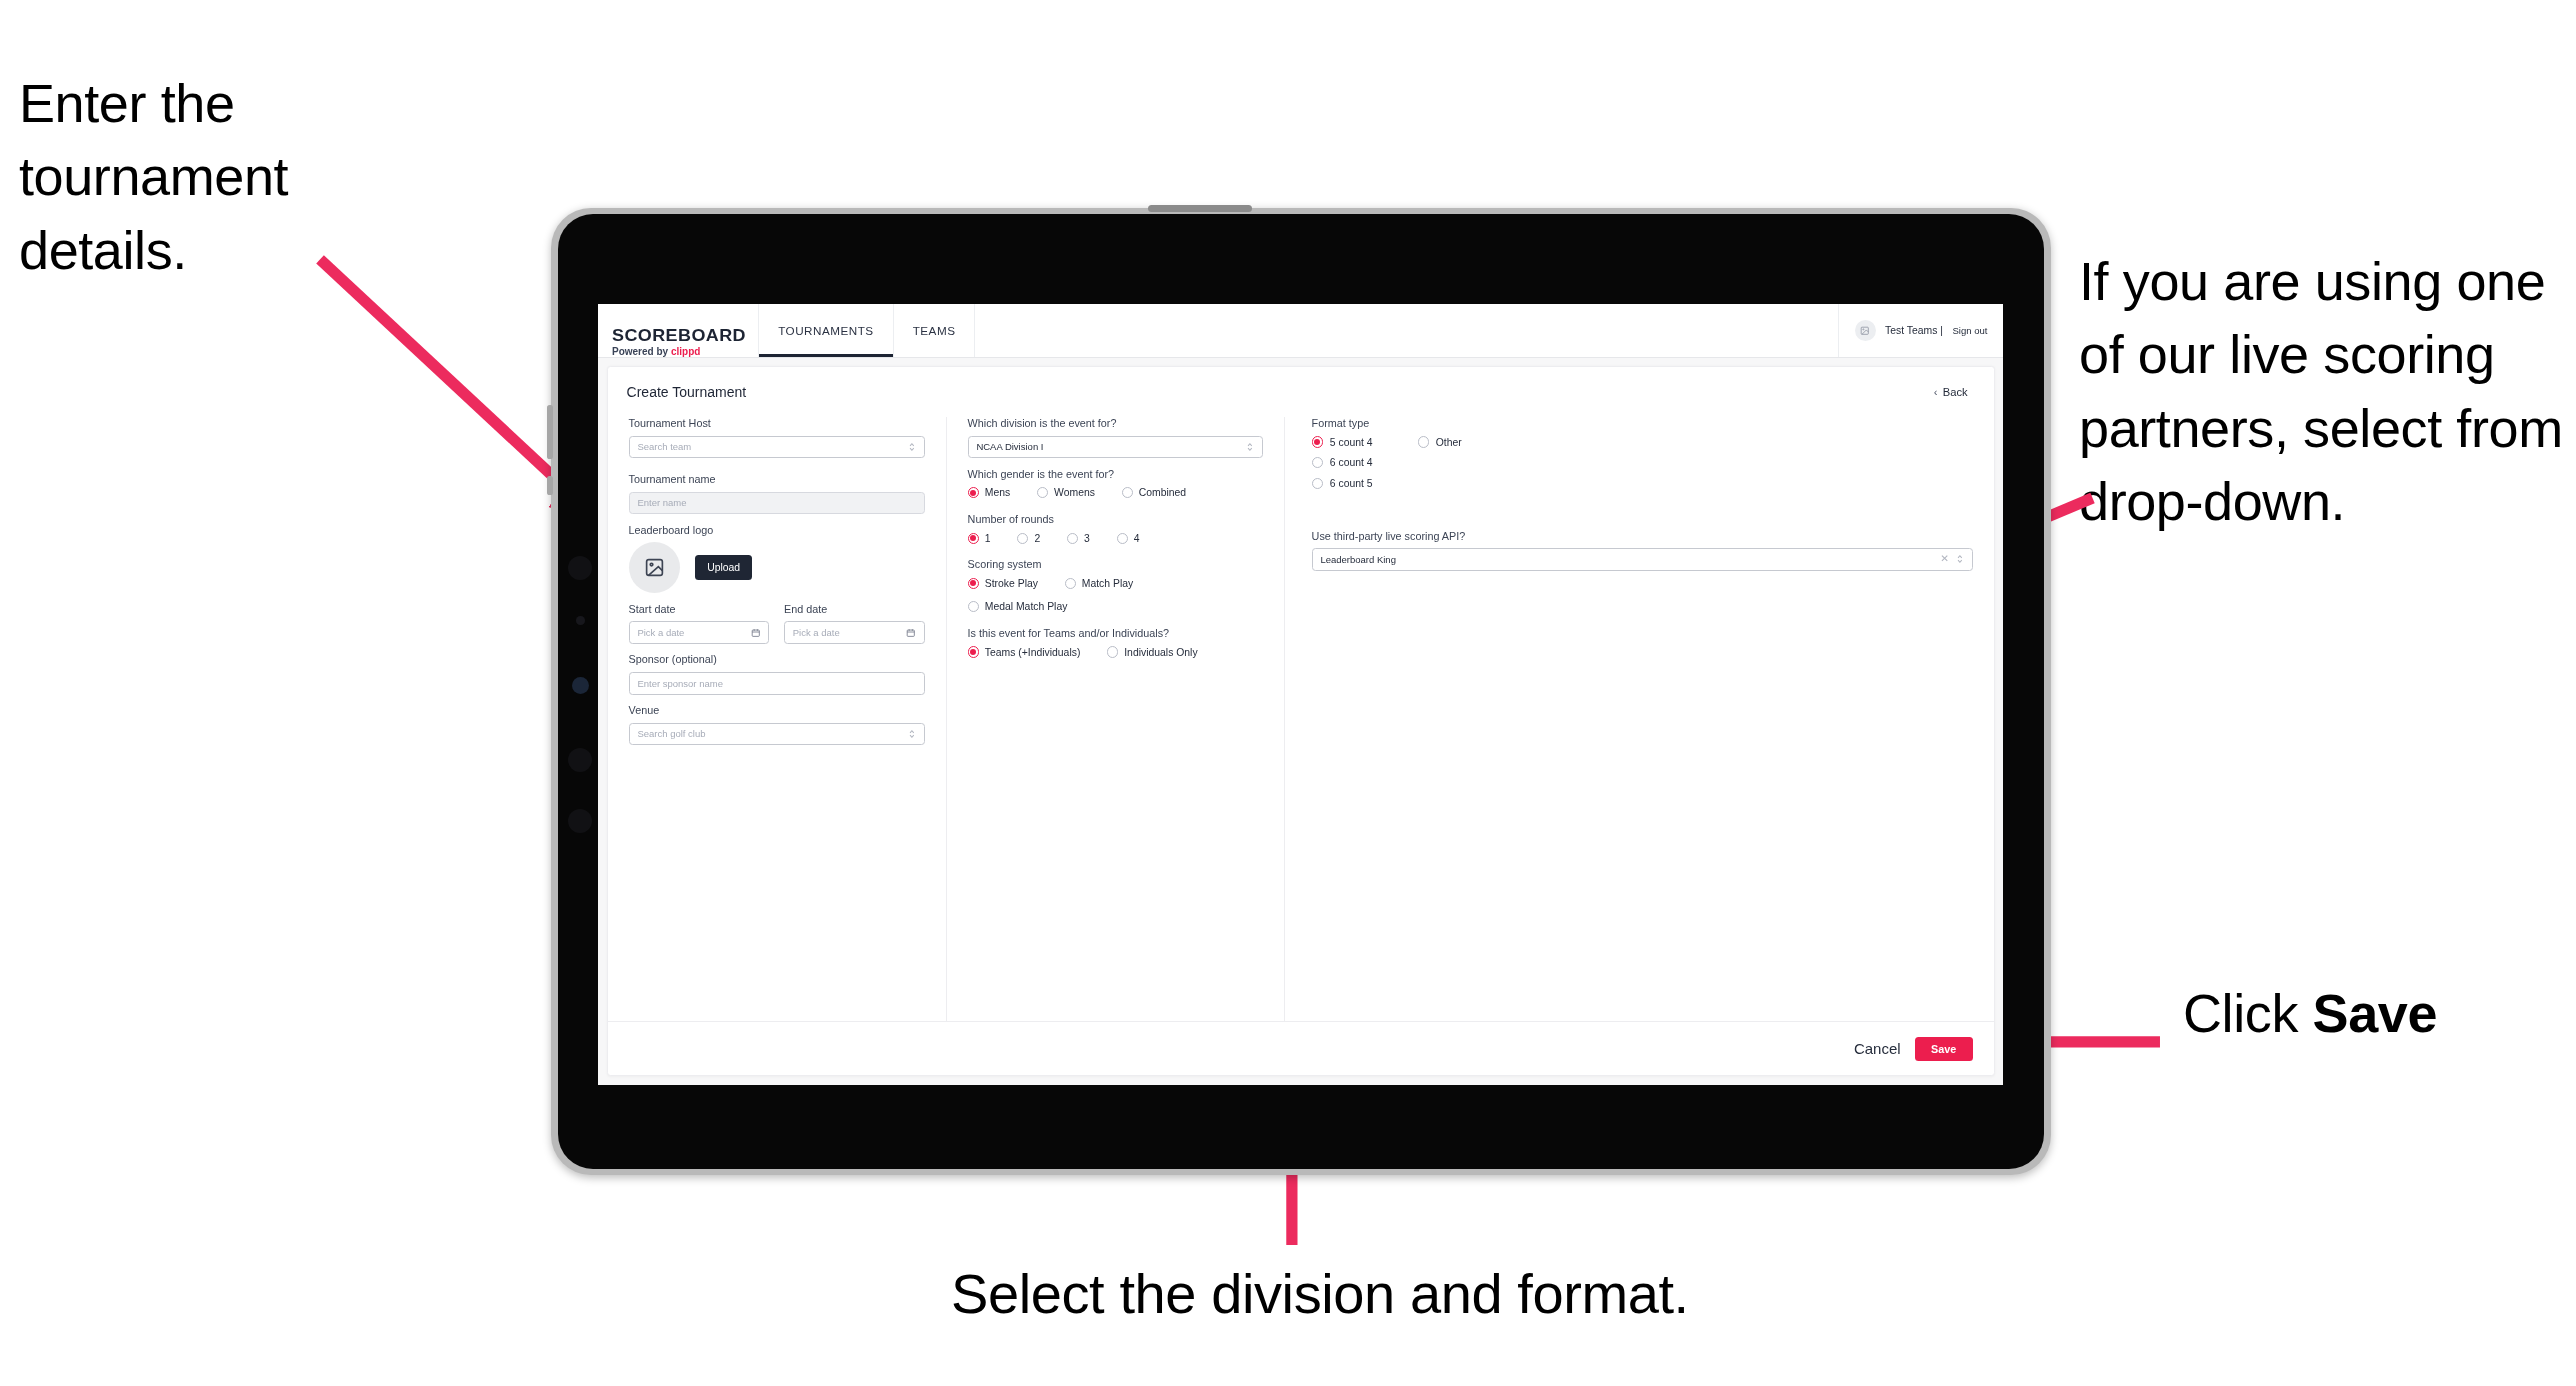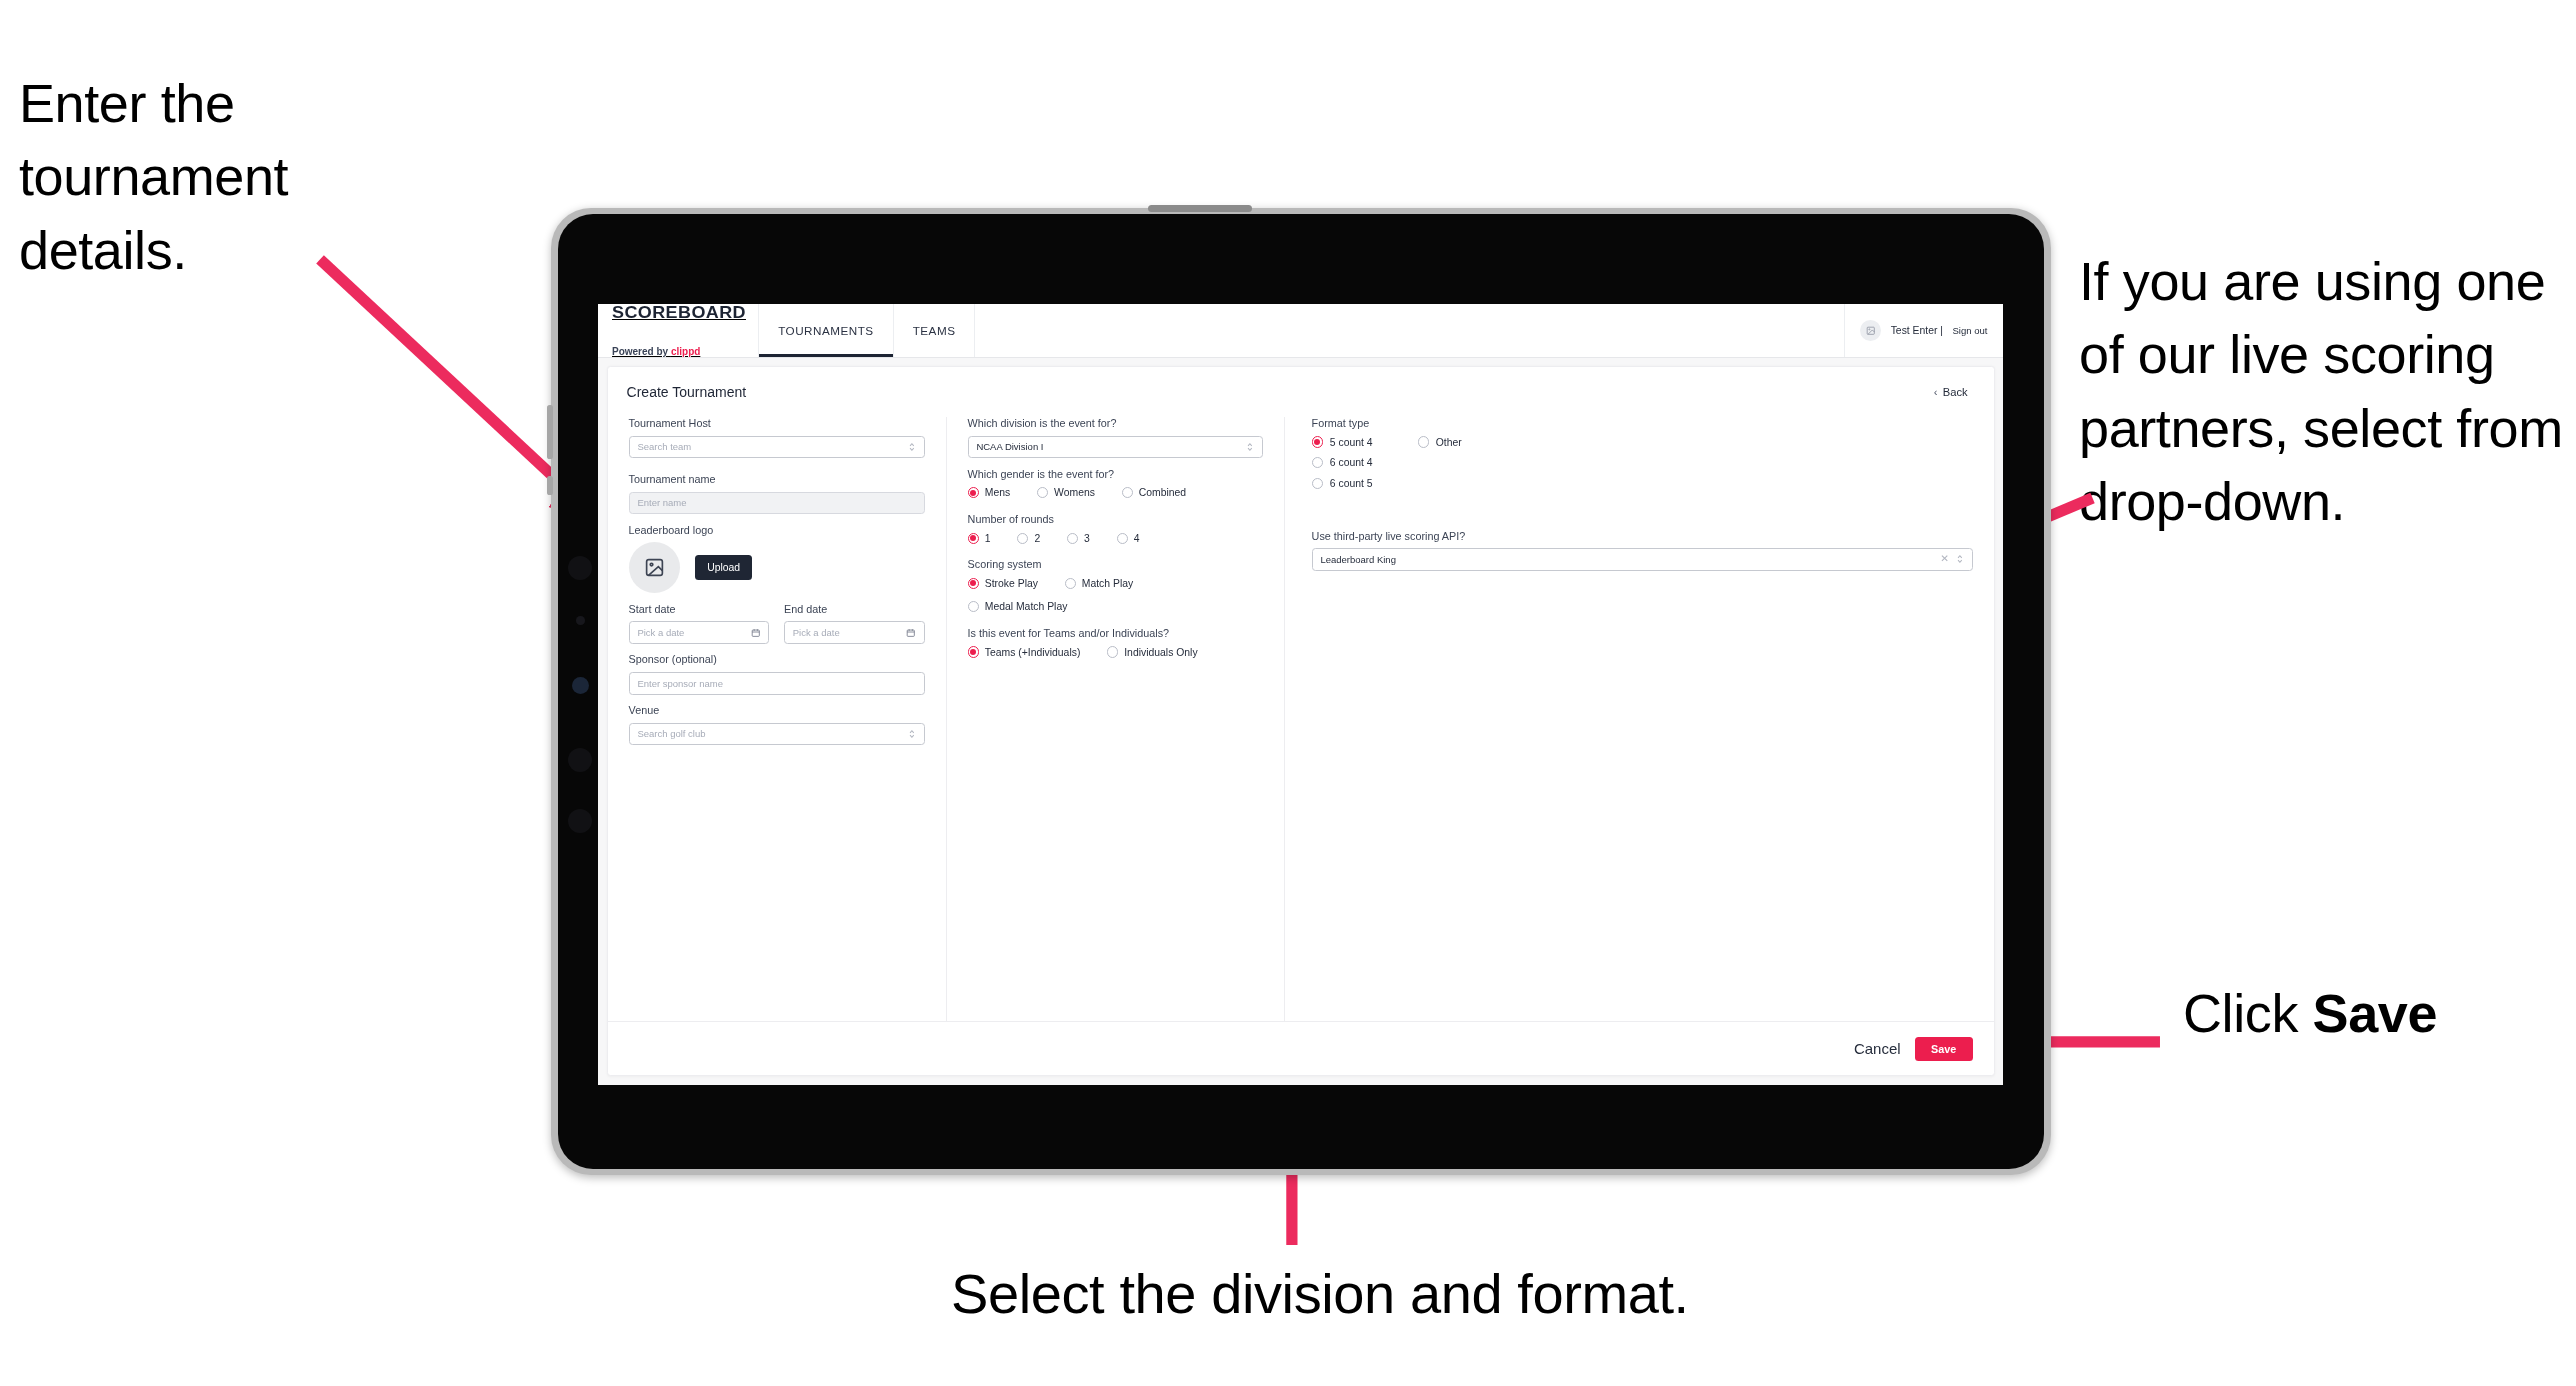--- a/index.html
+++ b/index.html
@@ -89,25 +89,24 @@
   
   #topbar {
     position: relative;
     height: 54px;
     background: #ffffff;
     display: flex;
     align-items: stretch;
     border-bottom: 0.9px solid #e6e7ea;
   }
   #brand {
-    display: flex; flex-direction: column; justify-content: space-between;
+    display: flex; flex-direction: column; justify-content: flex-end;
     padding: 0 17.3px 0 14px;
     border-right: 0.9px solid #eceef1;
     min-width: 114px;
-    text-decoration: underline;
   }
   #brand-title {
     font-size: 17.3px; font-weight: 700; letter-spacing: 0.4px;
     color: #1d2433; line-height: 1;
     font-family: "Liberation Sans", sans-serif;
     transform: scaleX(1.04);
     transform-origin: left center;
   }
   #brand-sub {
     font-size: 10px; color: #3a4357; margin-top: 2.6px; line-height: 1;
@@ -343,21 +342,21 @@
       <div id="nav-spacer"></div>
 
       <div id="user-area">
         <div id="avatar">
           <svg width="9.5" height="9.5" viewBox="0 0 24 24" fill="none" stroke="#8d929e" stroke-width="2">
             <rect x="3" y="3" width="18" height="18" rx="2"></rect>
             <circle cx="8.5" cy="8.5" r="1.4"></circle>
             <path d="M21 15l-5-5L5 21"></path>
           </svg>
         </div>
-        <span id="user-name">Test Enter |</span>
+        <span id="user-name">Test Teams |</span>
         <span id="sign-out">Sign out</span>
       </div>
     </div>
 
     <div id="card">
 
       <div id="card-head">
         <div id="page-title">Create Tournament</div>
         <div id="back-link">
           <span class="chev ico">‹</span>

